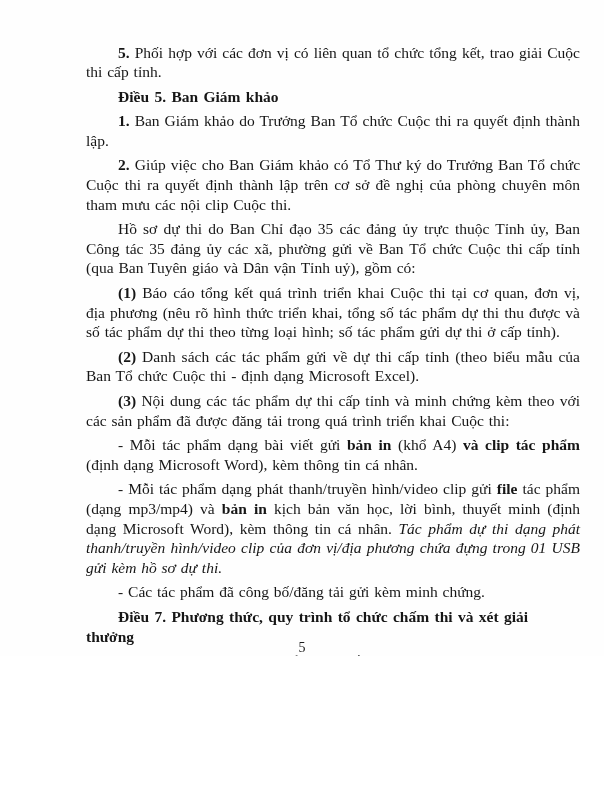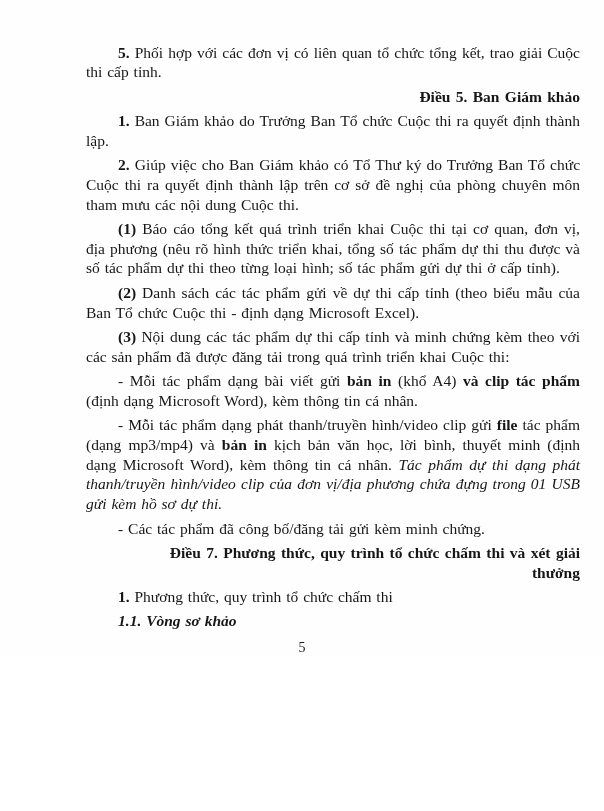--- a/index.html
+++ b/index.html
@@ -29,21 +29,21 @@
   .para {
     margin: 4.5px 0;
     font-size: 15.5px;
     line-height: 19.8px;
     text-align: justify;
     text-indent: 32px;
     word-spacing: 1px;
   }
   .para.heading {
     font-weight: bold;
-    text-align: right;
+    text-align: left;
     word-spacing: 1.5px;
   }
   .para.subheading {
     font-weight: bold;
     font-style: italic;
     text-align: left;
   }
   .b { font-weight: bold; }
   .i { font-style: italic; text-align: center; }
   .page-number {
@@ -58,21 +58,22 @@
   }
 </style>
 </head>
 <body>
 
 <div class="page">
   <div class="doc-body" id="doc-body">
       <p class="para body"><span class="b">5. </span><span>Phối hợp với các đơn vị có liên quan tổ chức tổng kết, trao giải Cuộc thi cấp tỉnh.</span></p>
       <p class="para heading"><span class="b">Điều 5. Ban Giám khảo</span></p>
       <p class="para body"><span class="b">1. </span><span>Ban Giám khảo do Trưởng Ban Tổ chức Cuộc thi ra quyết định thành lập.</span></p>
-      <p class="para body"><span class="b">2. </span><span>Giúp việc cho Ban Giám khảo có Tổ Thư ký do Trưởng Ban Tổ chức Cuộc thi ra quyết định thành lập trên cơ sở đề nghị của phòng chuyên môn tham mưu các nội dung Cuộc thi.</span></p>
+      <p class="para body"><span class="b">2. </span><span>Giúp việc cho Ban Giám khảo có Tổ Thư ký do Trưởng Ban Tổ chức Cuộc thi ra quyết định thành lập trên cơ sở đề nghị của phòng chuyên môn tham mưu các nội clip Cuộc thi.</span></p>
+      <p class="para body"><span>Hồ sơ dự thi do Ban Chỉ đạo 35 các đảng ủy trực thuộc Tỉnh ủy, Ban Công tác 35 đảng ủy các xã, phường gửi về Ban Tổ chức Cuộc thi cấp tỉnh (qua Ban Tuyên giáo và Dân vận Tỉnh uỷ), gồm có:</span></p>
       <p class="para body"><span class="b">(1) </span><span>Báo cáo tổng kết quá trình triển khai Cuộc thi tại cơ quan, đơn vị, địa phương (nêu rõ hình thức triển khai, tổng số tác phẩm dự thi thu được và số tác phẩm dự thi theo từng loại hình; số tác phẩm gửi dự thi ở cấp tỉnh).</span></p>
       <p class="para body"><span class="b">(2) </span><span>Danh sách các tác phẩm gửi về dự thi cấp tỉnh (theo biểu mẫu của Ban Tổ chức Cuộc thi - định dạng Microsoft Excel).</span></p>
       <p class="para body"><span class="b">(3) </span><span>Nội dung các tác phẩm dự thi cấp tỉnh và minh chứng kèm theo với các sản phẩm đã được đăng tải trong quá trình triển khai Cuộc thi:</span></p>
       <p class="para body"><span>- Mỗi tác phẩm dạng bài viết gửi </span><span class="b">bản in</span><span> (khổ A4) </span><span class="b">và clip tác phẩm</span><span> (định dạng Microsoft Word), kèm thông tin cá nhân.</span></p>
       <p class="para body"><span>- Mỗi tác phẩm dạng phát thanh/truyền hình/video clip gửi </span><span class="b">file</span><span> tác phẩm (dạng mp3/mp4) và </span><span class="b">bản in</span><span> kịch bản văn học, lời bình, thuyết minh (định dạng Microsoft Word), kèm thông tin cá nhân. </span><span class="i">Tác phẩm dự thi dạng phát thanh/truyền hình/video clip của đơn vị/địa phương chứa đựng trong 01 USB gửi kèm hồ sơ dự thi.</span></p>
       <p class="para body"><span>- Các tác phẩm đã công bố/đăng tải gửi kèm minh chứng.</span></p>
       <p class="para heading"><span class="b">Điều 7. Phương thức, quy trình tổ chức chấm thi và xét giải thưởng</span></p>
       <p class="para body"><span class="b">1. </span><span>Phương thức, quy trình tổ chức chấm thi</span></p>
       <p class="para subheading"><span class="b i">1.1. Vòng sơ khảo</span></p>
     </div>

